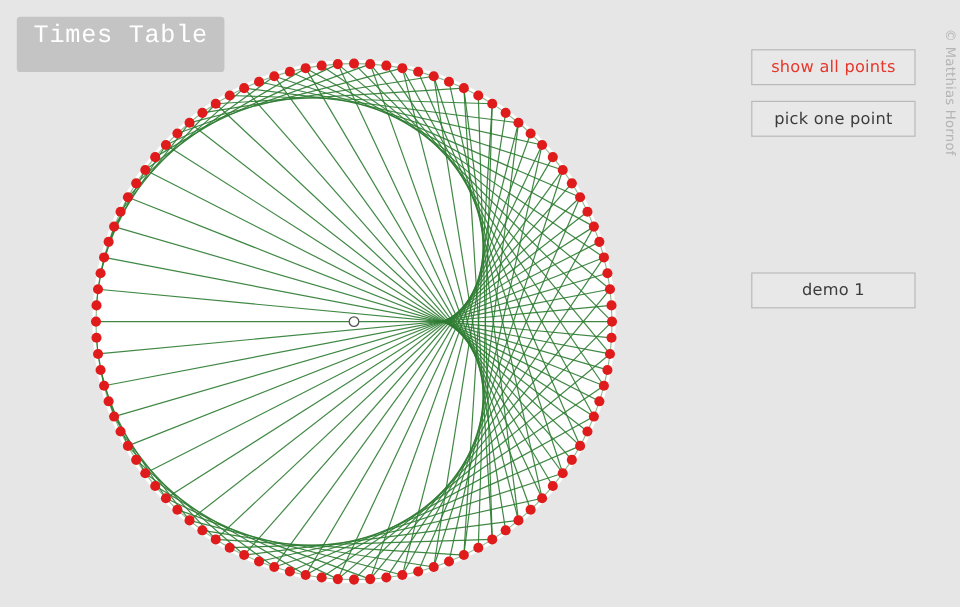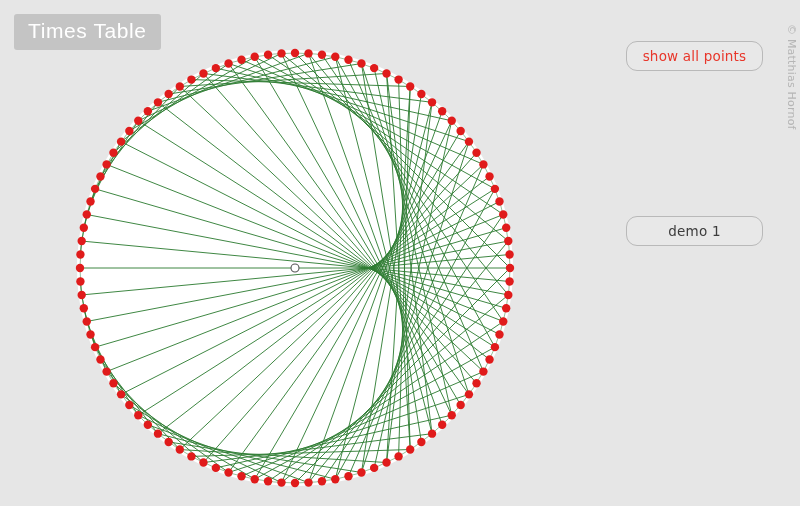--- a/index.html
+++ b/index.html
@@ -20,26 +20,26 @@
     left: 0; top: 0;
     width: 800px;
     height: 506px;
   }
 
   
   #title-box {
     position: absolute;
     left: 14px;
     top: 14px;
-    padding: 5px 14px 7px 14px;
+    padding: 5px 14px 17px 14px;
     background: #c4c4c4;
     border-radius: 3px;
     color: #ffffff;
     font-size: 21px;
-    font-family: Liberation Sans, sans-serif;
+    font-family: Liberation Mono, monospace;
     font-weight: 400;
     letter-spacing: 0.6px;
     line-height: 1.15;
     white-space: nowrap;
     user-select: none;
   }
 
   
   #figure {
     position: absolute;
@@ -49,40 +49,40 @@
     height: 506px;
   }
   #figure svg { display: block; }
 
   
   .btn {
     position: absolute;
     box-sizing: border-box;
     background: #e8e8e8;
     border: 1px solid #b9b9b9;
-    border-radius: 11px;
+    border-radius: 0;
     font-family: "DejaVu Sans", sans-serif;
     font-size: 13.5px;
     color: #3c3c3c;
     text-align: center;
     line-height: 28px;
     height: 30px;
     width: 137px;
     left: 626px;
     letter-spacing: 0.2px;
     white-space: nowrap;
     cursor: pointer;
     user-select: none;
   }
   .btn.active {
     color: #e8362a;
   }
   #btn-show-all-points { top: 41px; }
   #btn-pick-one-point  { top: 84px; }
-  #btn-demo-1          { top: 216px; }
+  #btn-demo-1          { top: 227px; }
   #btn-demo-2          { top: 256px; }
   #btn-show-envelope   { top: 320px; }
 
   
   #copyright {
     position: absolute;
     left: 770px;
     top: 24px;
     width: 130px;
     height: 18px;
@@ -309,20 +309,21 @@
           <circle cx="80.42" cy="281.50" r="4.2" fill="#e01b1b"></circle>
         </g>
       <circle id="center-marker" cx="295" cy="268" r="4" fill="#ffffff" stroke="#555555" stroke-width="1.1"></circle>
     </svg>
   </div>
 
   <div id="title-box">Times Table</div>
 
   <div class="btn active" id="btn-show-all-points">show all points</div>
 
+  <div class="btn" id="btn-pick-one-point">pick one point</div>
 
   <div class="btn" id="btn-demo-1">demo 1</div>
 
 
 
   <div id="copyright">© Matthias Hornof</div>
 
 </div>
 
 </body></html>

